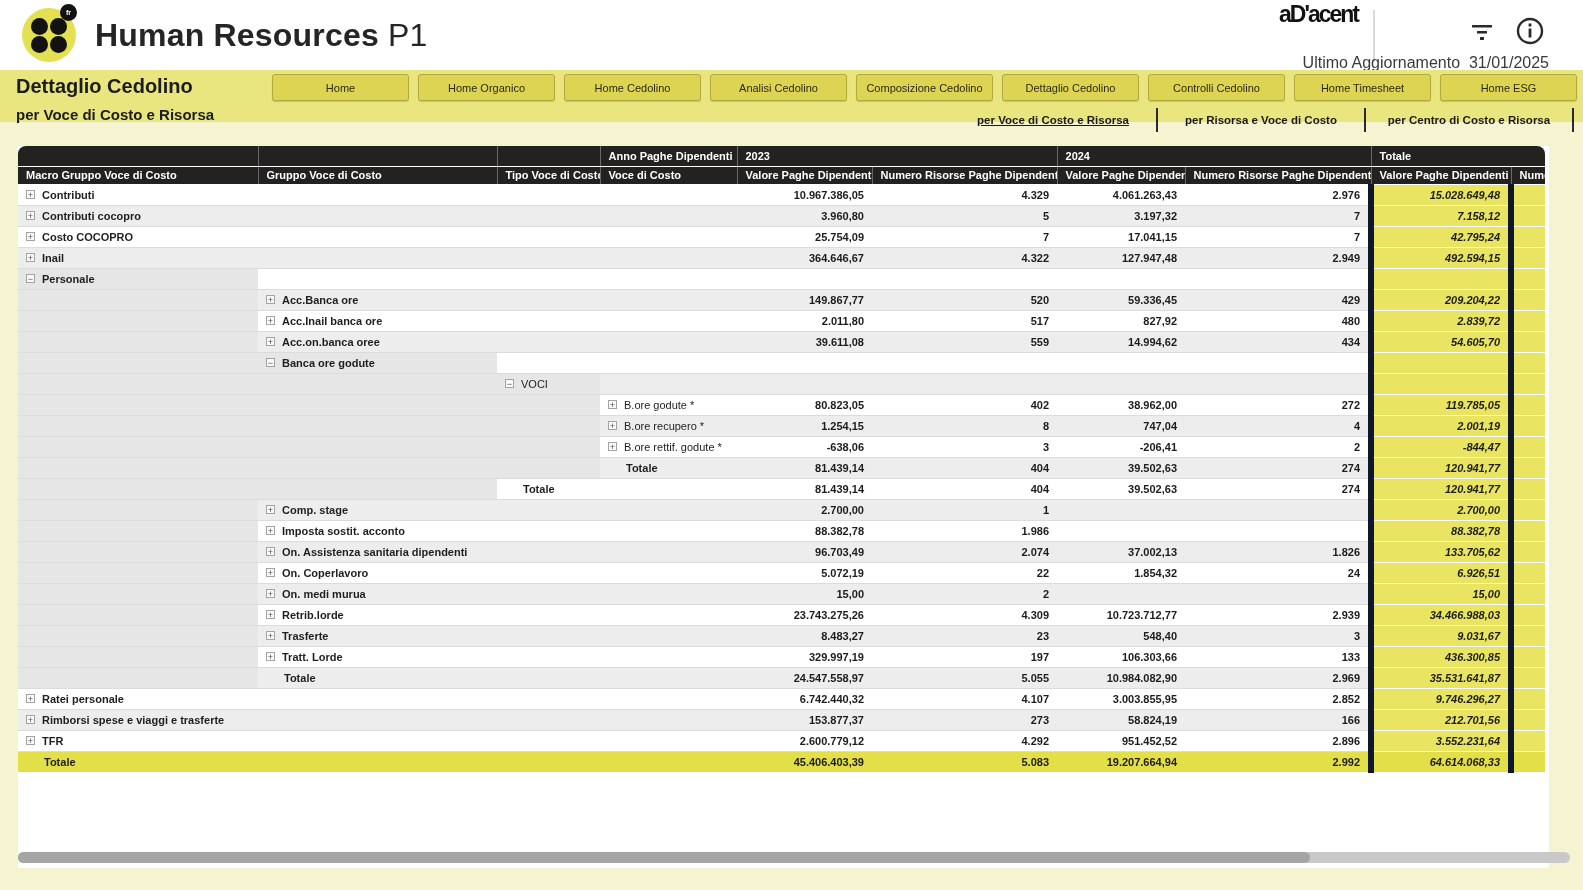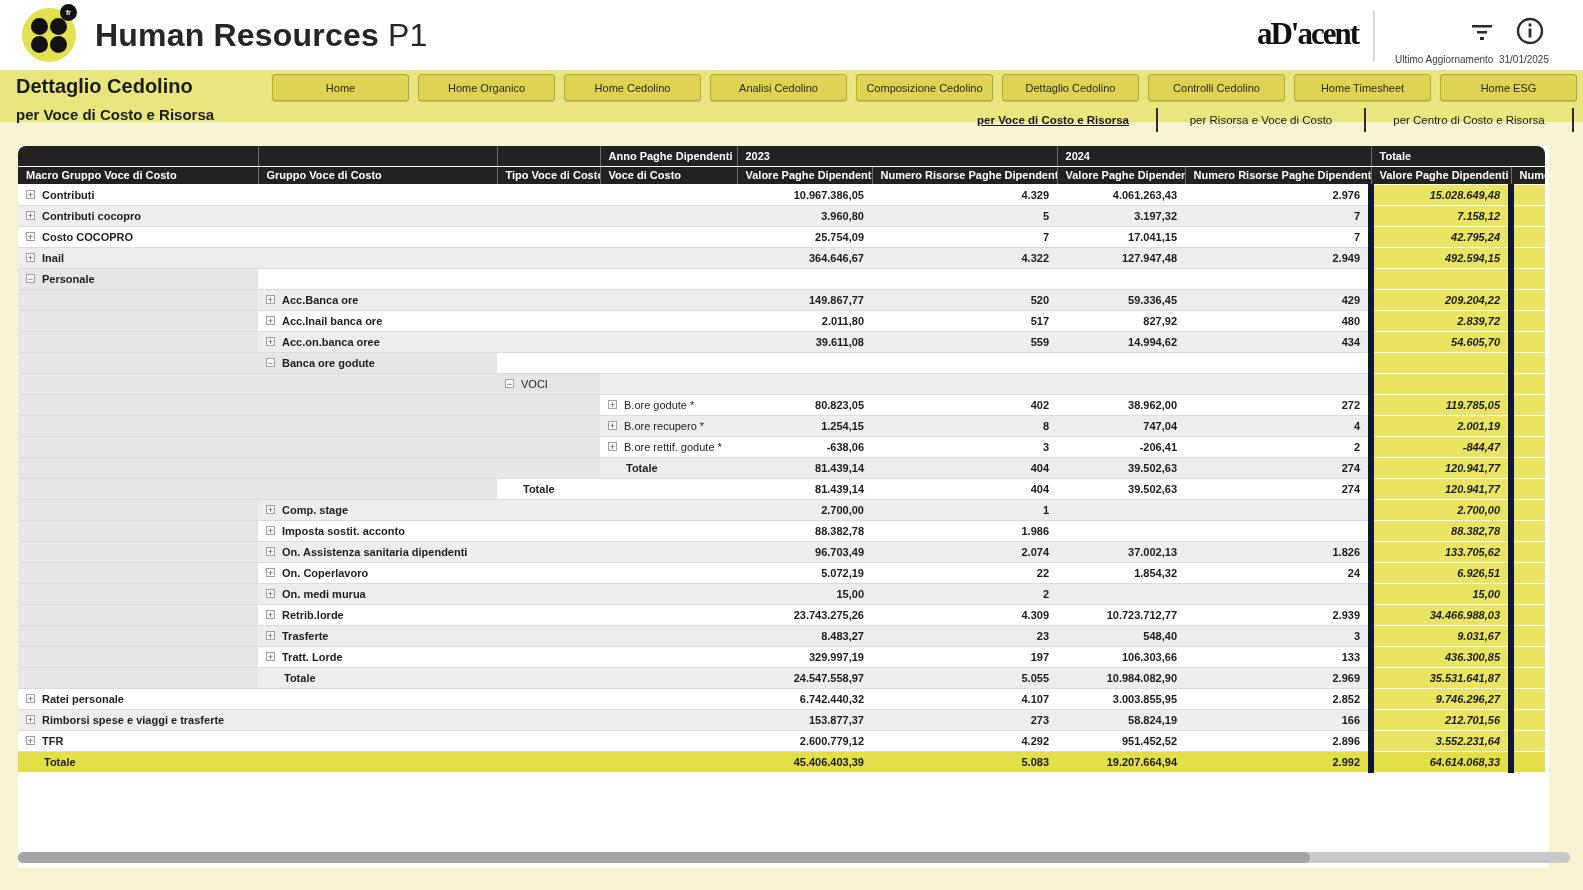--- a/index.html
+++ b/index.html
@@ -10,35 +10,35 @@
   }
   
   .tophdr { position:absolute; top:0; left:0; width:1583px; height:70px; background:#ffffff; }
   .logo { position:absolute; left:22px; top:8px; width:54px; height:54px; background:#e3e052; border-radius:50%; }
   .logo .dot { position:absolute; width:17px; height:17px; background:#121212; border-radius:50%; }
   .logo .d1{left:9px;top:10px} .logo .d2{left:28px;top:10px} .logo .d3{left:9px;top:28px} .logo .d4{left:28px;top:28px}
   .logo-badge { position:absolute; left:38px; top:-4px; width:17px; height:17px; background:#121212; border-radius:50%;
     color:#fff; font-size:7px; line-height:17px; text-align:center; font-weight:bold; }
   .apptitle { position:absolute; left:95px; top:17px; font-size:32px; color:#252525; letter-spacing:0.2px; }
   .apptitle .b { font-weight:bold; }
-  .brand { position:absolute; right:225px; top:16px; font-size:31px; font-weight:bold; color:#111; letter-spacing:-2px; font-family:Liberation Serif, serif; }
+  .brand { position:absolute; right:225px; top:1px; font-size:23px; font-weight:bold; color:#111; letter-spacing:-2px; font-family:Liberation Sans, sans-serif; }
   .hdr-divider { position:absolute; right:208px; top:10px; width:2px; height:52px; background:#d9d9d9; }
   .icon-btn { position:absolute; cursor:pointer; }
   .filter-ic { right:88px; top:20px; }
   .info-ic { right:38px; top:16px; }
-  .update-txt { position:absolute; right:34px; top:54px; font-size:10px; color:#3a3a3a; white-space:nowrap; }
+  .update-txt { position:absolute; right:34px; top:54px; font-size:16px; color:#3a3a3a; white-space:nowrap; }
   
   .banner { position:absolute; top:70px; left:0; width:1583px; height:52px; background:#e9e57f; }
   .pg-title { position:absolute; left:16px; top:5px; font-size:20px; font-weight:bold; color:#1c1c1c; }
   .pg-sub { position:absolute; left:16px; top:36px; font-size:15px; font-weight:bold; color:#1c1c1c; }
   .navbtns { position:absolute; left:272px; top:4px; display:flex; gap:9px; }
   .navbtn { width:137px; height:27px; background:#ddd454; border:1px solid #b3aa3e; border-radius:3px;
     font-size:11px; color:#2c2a18; font-family:"Liberation Sans",sans-serif; cursor:pointer; box-shadow:0 1px 1px rgba(0,0,0,0.15); }
   .subtabs { position:absolute; right:6px; top:38px; display:flex; align-items:center; }
-  .subtab { width:200px; text-align:center; font-size:11.5px; color:#1a1a1a; padding:4px 0; cursor:pointer; white-space:nowrap; }
+  .subtab { width:200px; text-align:center; font-size:11.5px; color:#1a1a1a; padding:4px 0; cursor:pointer; white-space:nowrap;font-weight:bold; }
   .subtab.active { font-weight:bold; text-decoration:underline; }
   .tabsep { width:2px; height:24px; background:#2a2a2a; margin:0 3px; }
   
   .panel { position:absolute; top:146px; left:18px; width:1531px; height:722px; background:#ffffff; }
   table { border-collapse:collapse; table-layout:fixed; width:1527px; font-size:11px; }
   thead th { background:#242220; color:#fff; font-weight:bold; text-align:left;
     padding:2px 8px; border-right:1px solid #6b6b6b; border-bottom:1px solid #fff; white-space:nowrap; overflow:hidden; }
   tr.hr1 th { height:20px; font-size:11px; }
   tr.hr2 th { height:18px; }
   tr.hr1 th:first-child { border-top-left-radius:8px; }

